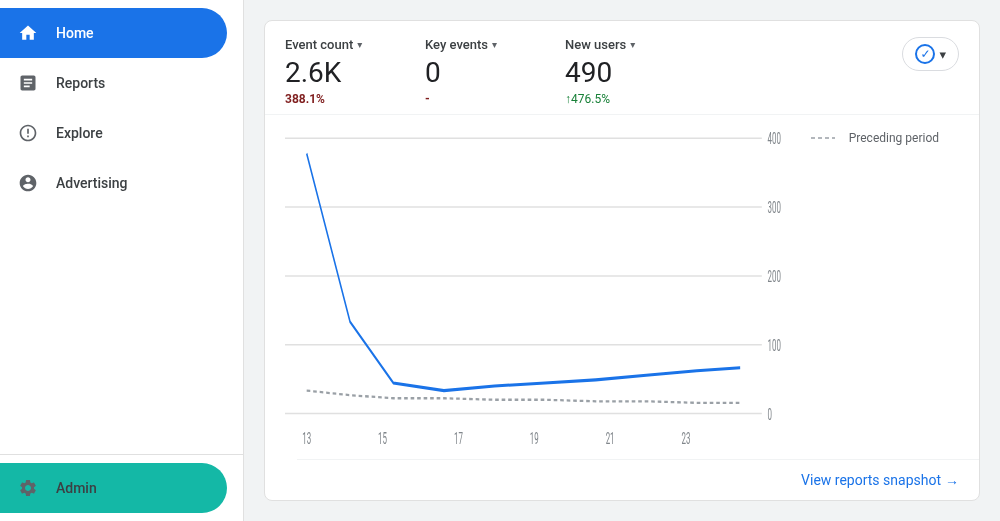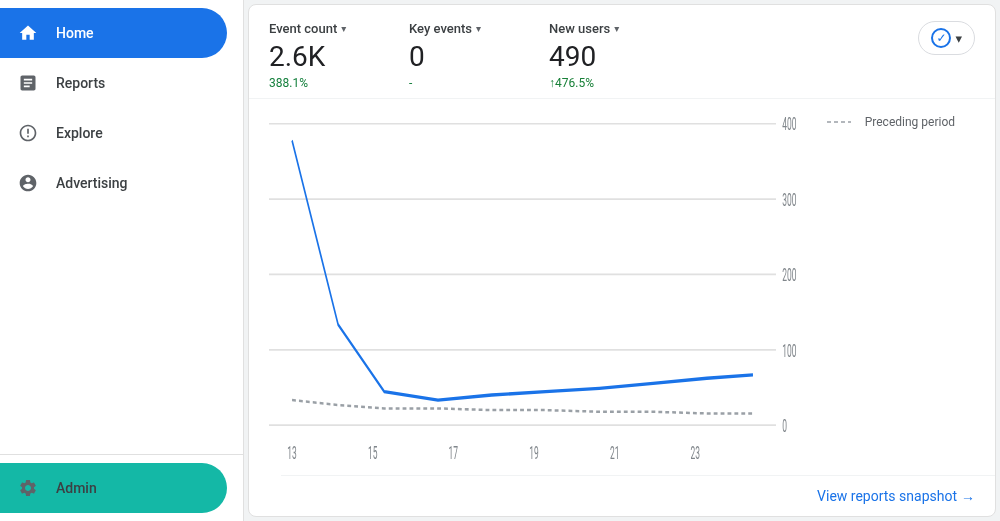--- a/index.html
+++ b/index.html
@@ -67,21 +67,21 @@
     }
 
     .sidebar-bottom .sidebar-item {
       background: #14b8a6;
     }
 
     
     .main {
       flex: 1;
       height: 521px;
-      padding: 4px;
+      padding: 20px;
       overflow: hidden;
       display: flex;
       flex-direction: column;
       justify-content: center;
     }
 
     .chart-card {
       background: #fff;
       border-radius: 8px;
       border: 1px solid #e0e0e0;
@@ -130,21 +130,22 @@
     .metric-change {
       font-size: 12px;
       margin-top: 2px;
     }
 
     .metric-change.up {
       color: #188038;
     }
 
     .metric-change.neutral {
-      color: #15803d;
+      color: #7f1d1d;
+      font-weight: bold;
     }
 
     .metric-spacer {
       flex: 1;
     }
 
     .filter-button {
       display: flex;
       align-items: center;
       gap: 4px;

